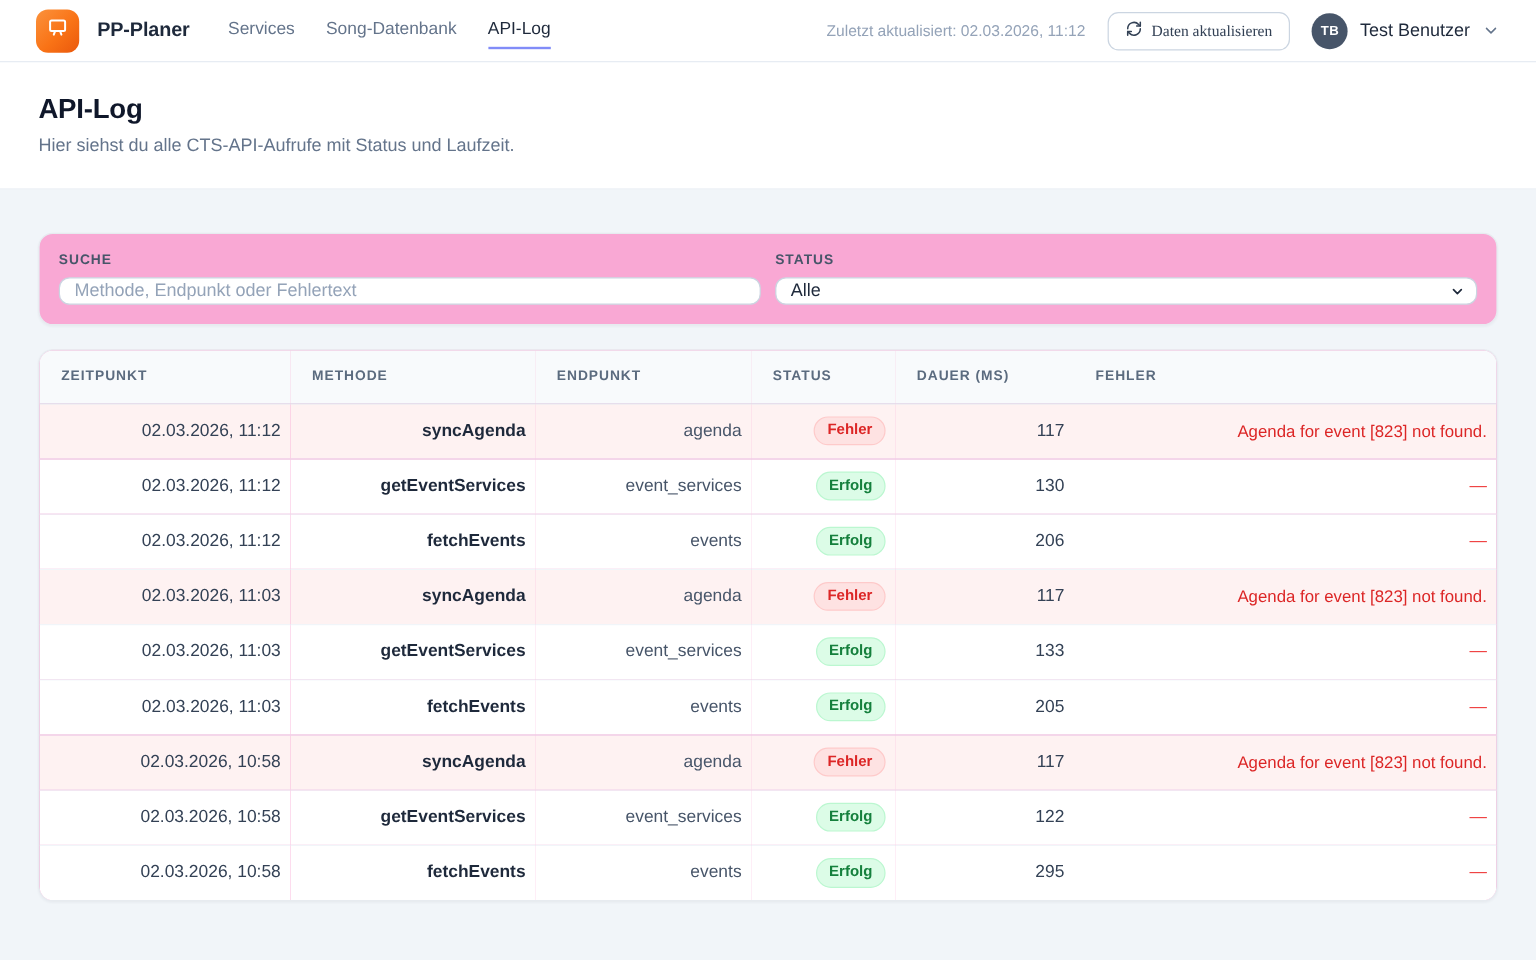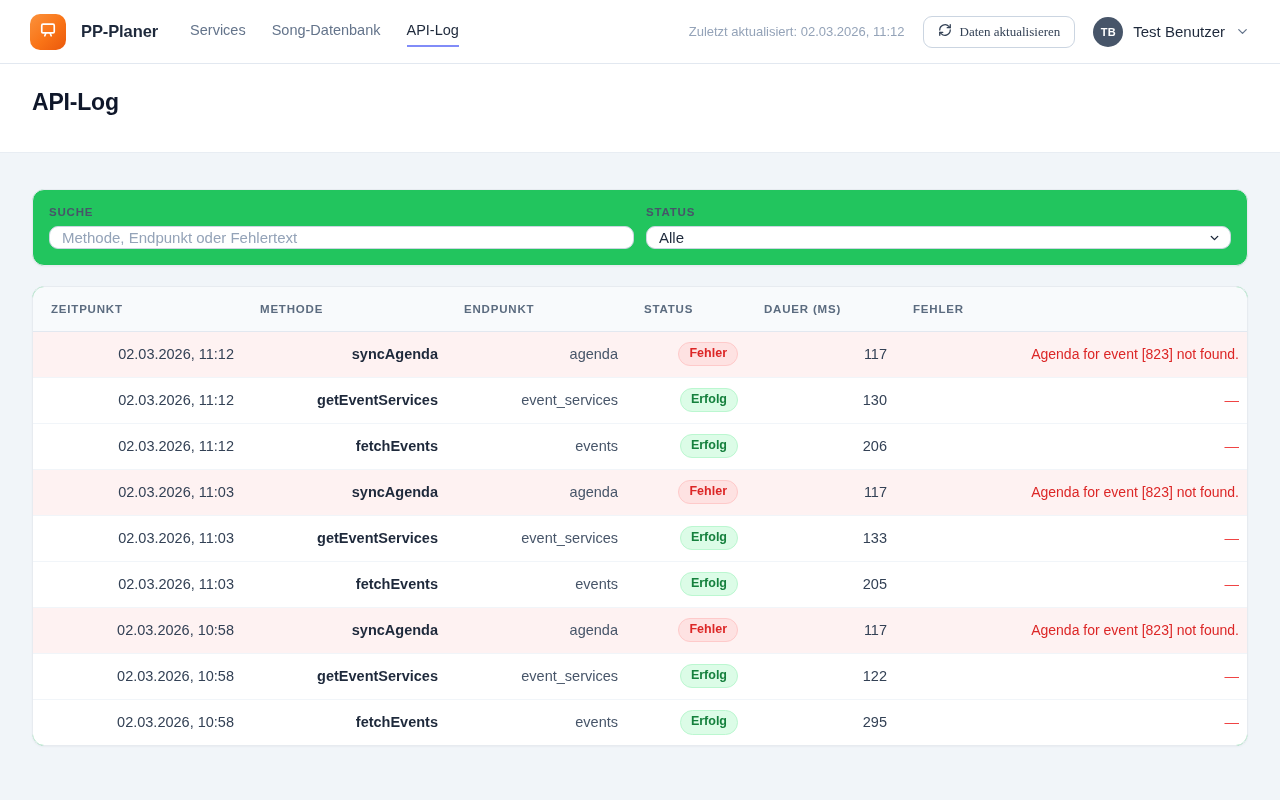--- a/index.html
+++ b/index.html
@@ -6,21 +6,21 @@
   html, body { width: 1280px; height: 800px; overflow: hidden; }
   body {
     font-family: "Liberation Sans", "DejaVu Sans", sans-serif;
     background: #f1f5f9;
     color: #1e293b;
     -webkit-font-smoothing: antialiased;
   }
 
   
   .navbar {
-    height: 64px;
+    height: 52px;
     background: #ffffff;
     border-bottom: 1px solid #e2e8f0;
     display: flex;
     align-items: center;
     padding: 0 30px;
   }
   .logo-badge {
     width: 36px; height: 36px;
     border-radius: 10px;
     background: linear-gradient(135deg, #fb923c 0%, #f97316 55%, #ea580c 100%);
@@ -118,21 +118,21 @@
   }
   .page-subtitle {
     font-size: 15px;
     color: #64748b;
   }
 
   
   .content { padding: 36px 32px 0 32px; }
 
   .card {
-    background: #22c55e;
+    background: #f9a8d4;
     border: 1px solid #e7ebf0;
     border-radius: 12px;
     box-shadow: 0 1px 2px rgba(15, 23, 42, 0.04);
   }
 
   
   .filter-card {
     padding: 16px;
     display: grid;
     grid-template-columns: 1fr 1fr;
@@ -274,20 +274,21 @@
         <svg viewBox="0 0 24 24" fill="none" stroke="#64748b" stroke-width="2" stroke-linecap="round" stroke-linejoin="round">
           <polyline points="6 9 12 15 18 9"></polyline>
         </svg>
       </span>
     </div>
   </div>
 </header>
 
 <section class="page-header">
   <h1 class="page-title">API-Log</h1>
+  <p class="page-subtitle">Hier siehst du alle CTS-API-Aufrufe mit Status und Laufzeit.</p>
 </section>
 
 <main class="content">
 
   <div class="card filter-card">
     <div class="filter-field">
       <label class="filter-label">SUCHE</label>
       <input class="text-input" type="text" placeholder="Methode, Endpunkt oder Fehlertext" style="">
     </div>
     <div class="filter-field">

